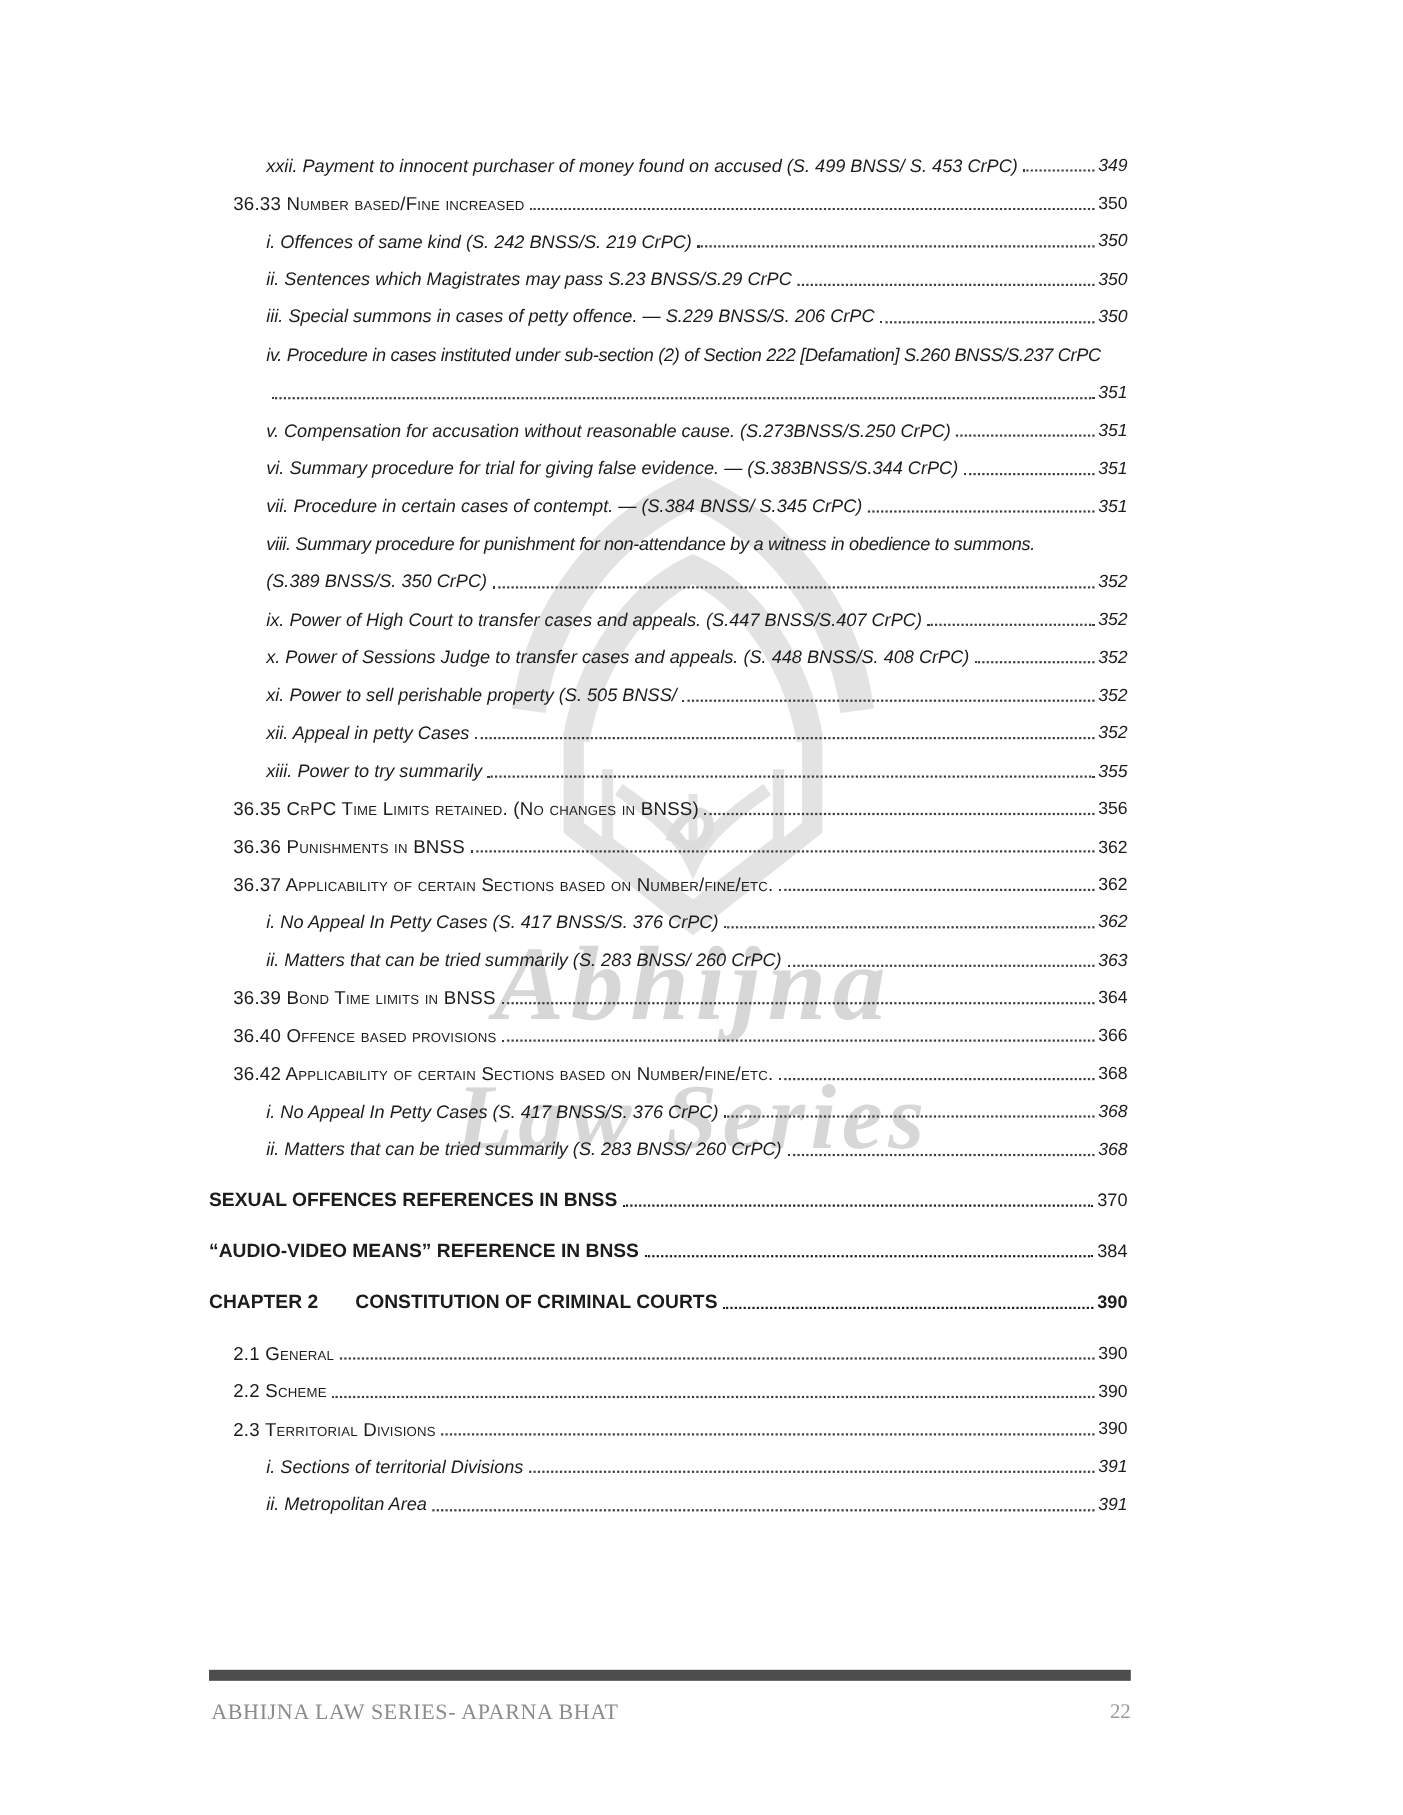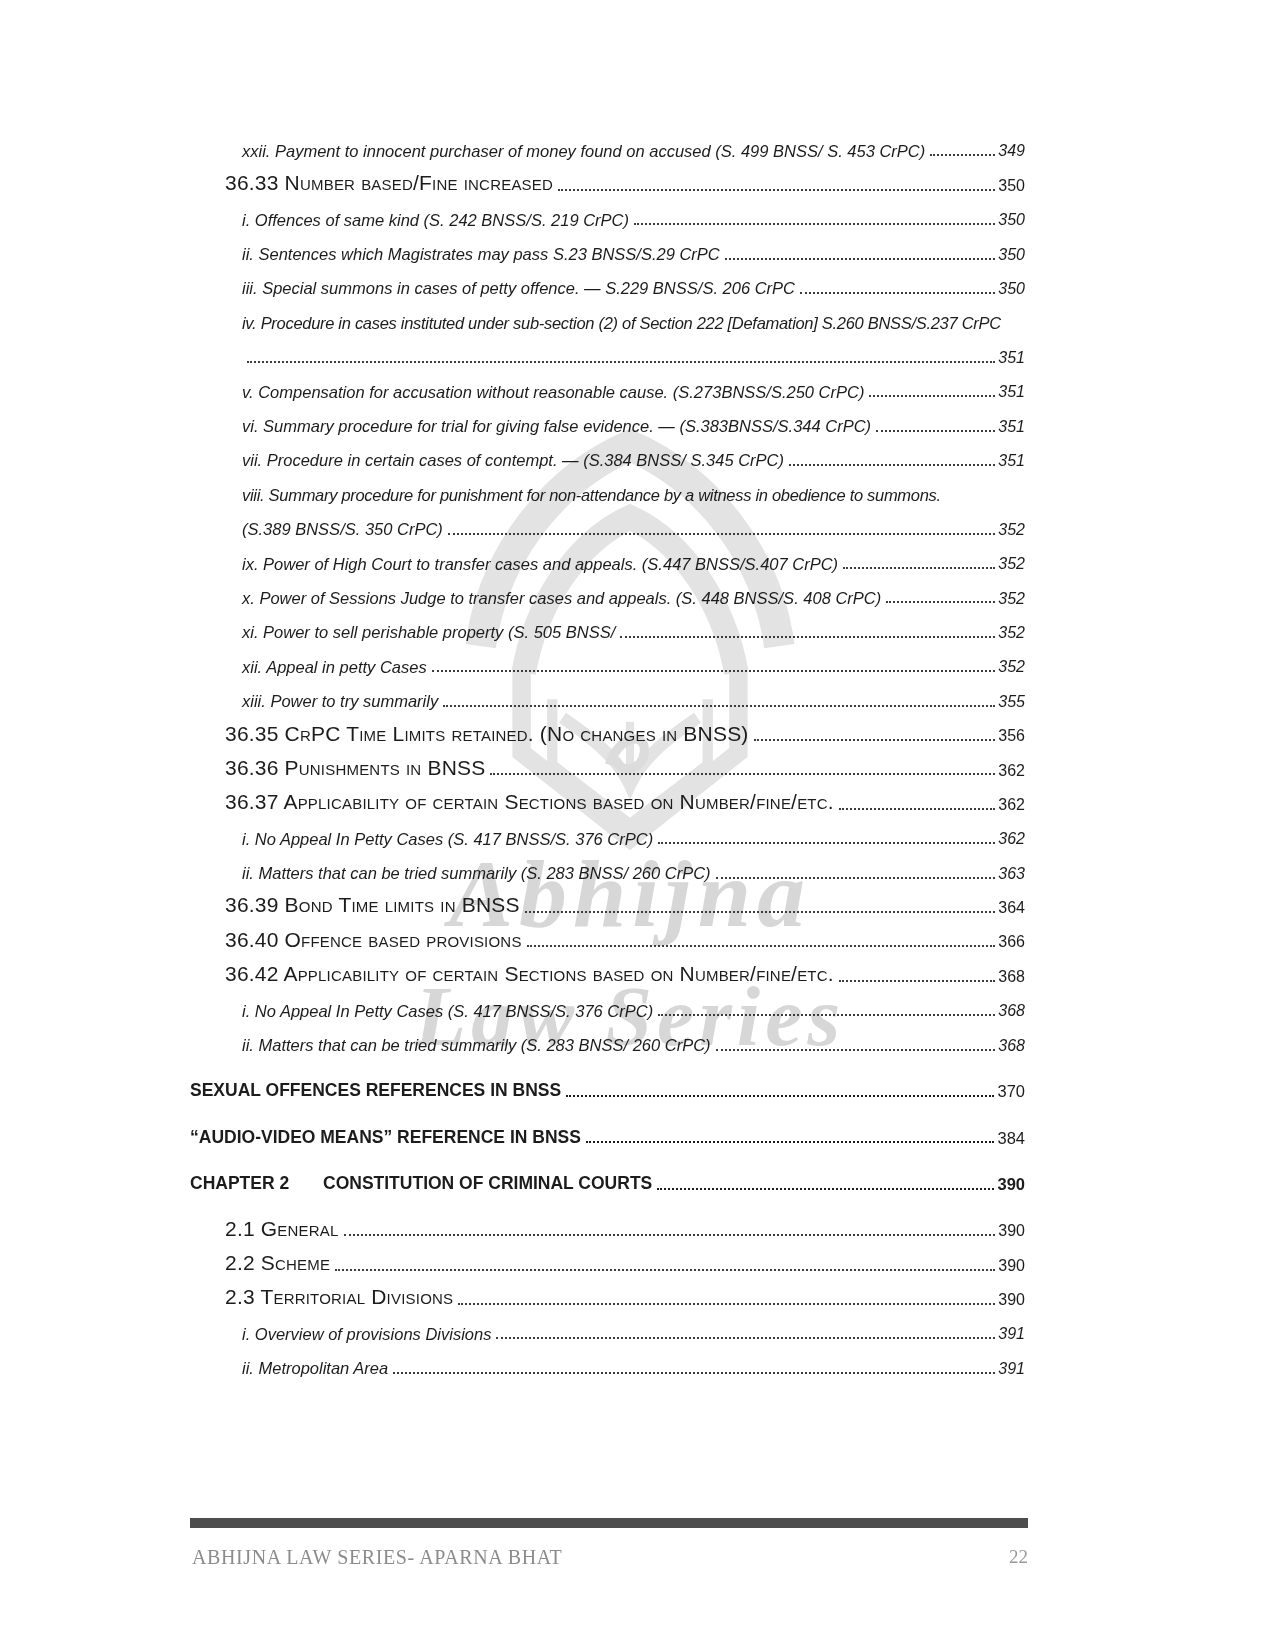--- a/index.html
+++ b/index.html
@@ -21,21 +21,21 @@
   .row{display:flex;align-items:flex-end;height:34.4px;}
   .row .label{white-space:nowrap;line-height:1.12;}
   .row .leader{flex:1 1 auto;min-width:8px;border-bottom:2.3px dotted #3c3c3c;
                margin:0 3px 4px 5px;}
   .row .pagenum{line-height:1.12;flex:0 0 auto;}
 
   .sub{padding-left:52px;font-style:italic;font-size:16.5px;}
   .sub .pagenum{font-style:italic;font-size:16px;}
 
   .section{padding-left:22px;font-size:16.5px;}
-  .section .label{font-variant:small-caps;letter-spacing:0.2px;font-size:21px;margin-left:13px;}
+  .section .label{font-variant:small-caps;letter-spacing:0.2px;font-size:17px;}
   .section .pagenum{font-size:16px;}
 
   .top{padding-left:0;font-weight:bold;font-size:17.5px;}
   .top .leader{border-bottom-color:#1c1c1c;border-bottom-width:2.6px;}
   .top .pagenum{font-weight:normal;font-size:16.5px;}
 
   .chapter{padding-left:0;font-weight:bold;font-size:17.5px;}
   .chapter .chap-label{flex:0 0 133px;white-space:nowrap;line-height:1.12;}
   .chapter .leader{border-bottom-color:#1c1c1c;border-bottom-width:2.6px;}
   .chapter .pagenum{font-weight:bold;font-size:16.5px;}
@@ -235,21 +235,21 @@
           <span class="label">2.2 Scheme</span>
           <span class="leader"></span>
           <span class="pagenum">390</span>
         </div>
         <div class="row section">
           <span class="label">2.3 Territorial Divisions</span>
           <span class="leader"></span>
           <span class="pagenum">390</span>
         </div>
         <div class="row sub">
-          <span class="label">i. Overview of provisions Divisions</span>
+          <span class="label">i. Sections of territorial Divisions</span>
           <span class="leader"></span>
           <span class="pagenum">391</span>
         </div>
         <div class="row sub">
           <span class="label">ii. Metropolitan Area</span>
           <span class="leader"></span>
           <span class="pagenum">391</span>
         </div>
       </div>
   </div>

